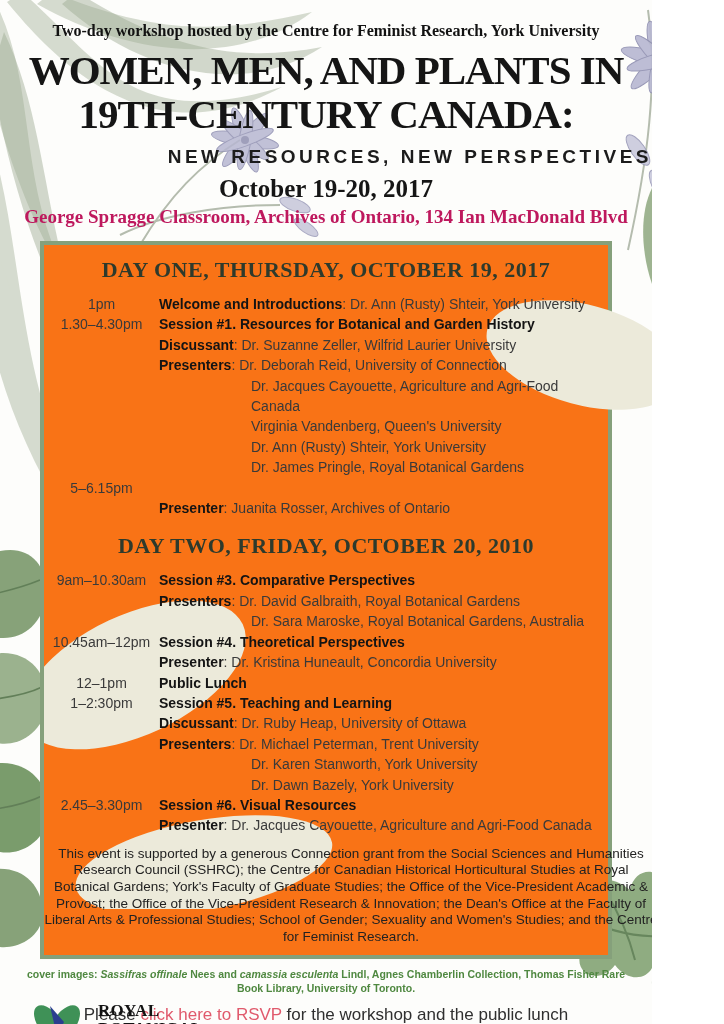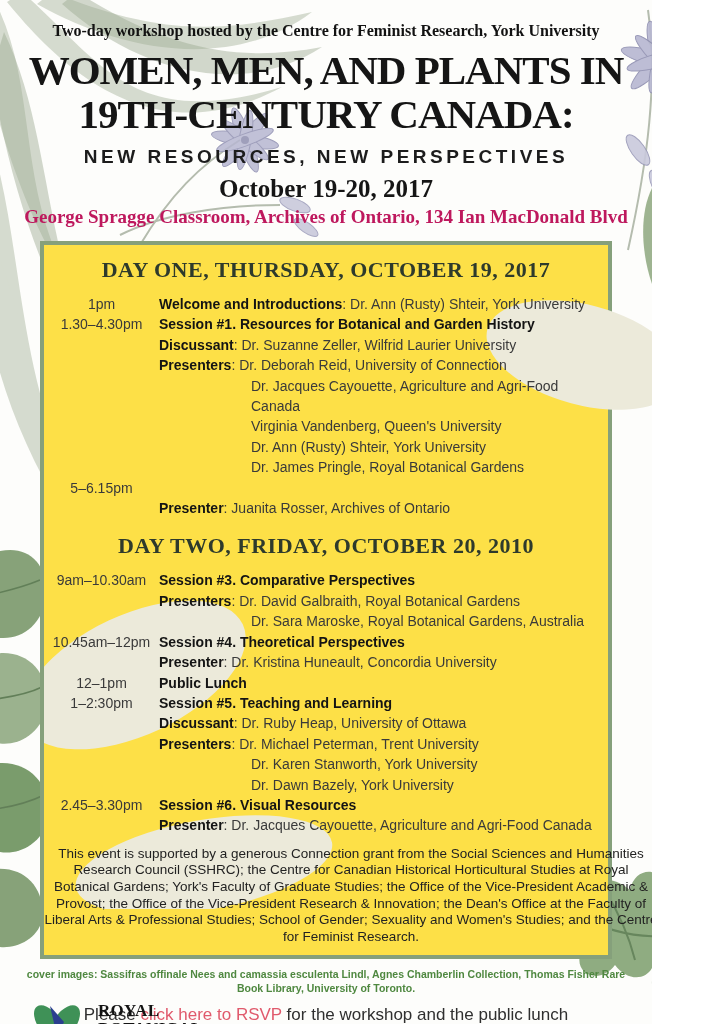--- a/index.html
+++ b/index.html
@@ -8,47 +8,47 @@
     background:#fdfdfb;font-family:"Liberation Sans",sans-serif;color:#3a3a3a;
   }
   .deco{position:absolute;pointer-events:none;}
   .content{position:relative;z-index:2;}
 
   
   .kicker{margin:22px 10px 0;text-align:center;font-family:"Liberation Serif",serif;
     font-weight:bold;font-size:16px;color:#121212;}
   .title{margin:8px 0 0;text-align:center;font-family:"Liberation Serif",serif;
     font-weight:bold;font-size:41px;line-height:44px;letter-spacing:-1px;color:#151515;}
-  .subtitle{margin-top:10px;text-align:center;font-weight:bold;font-size:19px;
+  .subtitle{margin-top:10px;text-align:right;font-weight:bold;font-size:19px;
     letter-spacing:3.5px;color:#1c1c1c;}
   .dates{margin-top:7px;text-align:center;font-family:"Liberation Serif",serif;
     font-weight:bold;font-size:25px;color:#151515;}
   .location{margin-top:3px;text-align:center;font-family:"Liberation Serif",serif;
     font-weight:bold;font-size:19px;color:#be185d;}
 
   
-  .box{position:relative;margin:13px 40px 0;border:4px solid #85a07b;background:#fde047;
+  .box{position:relative;margin:13px 40px 0;border:4px solid #85a07b;background:#f97316;
     padding:12px 0 10px;z-index:2;}
   .box-watermark{position:absolute;inset:0;z-index:0;overflow:hidden;}
   .box-inner{position:relative;z-index:1;}
   .day-heading{text-align:center;font-family:"Liberation Serif",serif;font-weight:bold;
     font-size:22px;letter-spacing:.5px;color:#2e3a2c;margin:0 0 11px;}
   .day2 .day-heading{margin-top:15px;}
   .sch-row{display:grid;grid-template-columns:115px 1fr;}
   .sch-time{text-align:center;font-size:14px;line-height:20.4px;color:#3a3a3a;}
   .sch-text{font-size:14px;line-height:20.4px;color:#3a3a3a;}
   .sch-text .b{font-weight:bold;color:#141414;}
   .sch-text.indent{padding-left:92px;}
   .ack{margin:10px auto 0;width:614px;text-align:center;font-size:13.5px;
     line-height:16.6px;color:#222222;}
 
   
   .credit{margin:9px auto 0;width:620px;text-align:center;font-weight:bold;
     font-size:10.5px;line-height:13.5px;color:#4f8840;}
-  .credit .it{}
+  .credit .it{font-style:italic;}
   .footer{position:relative;margin-top:5px;height:86px;}
   .logo{position:absolute;left:24px;top:2px;display:flex;align-items:flex-start;}
   .logo-text{margin-left:8px;}
   .logo-name{font-family:"Liberation Serif",serif;font-weight:bold;font-size:17px;
     line-height:17.5px;color:#131313;letter-spacing:.3px;}
   .links{text-align:center;font-size:17px;line-height:26px;color:#2f2f2f;padding-top:2px;}
   .pink{color:#e05a6c;text-decoration:none;cursor:pointer;}
 </style>
 </head>
 <body>

